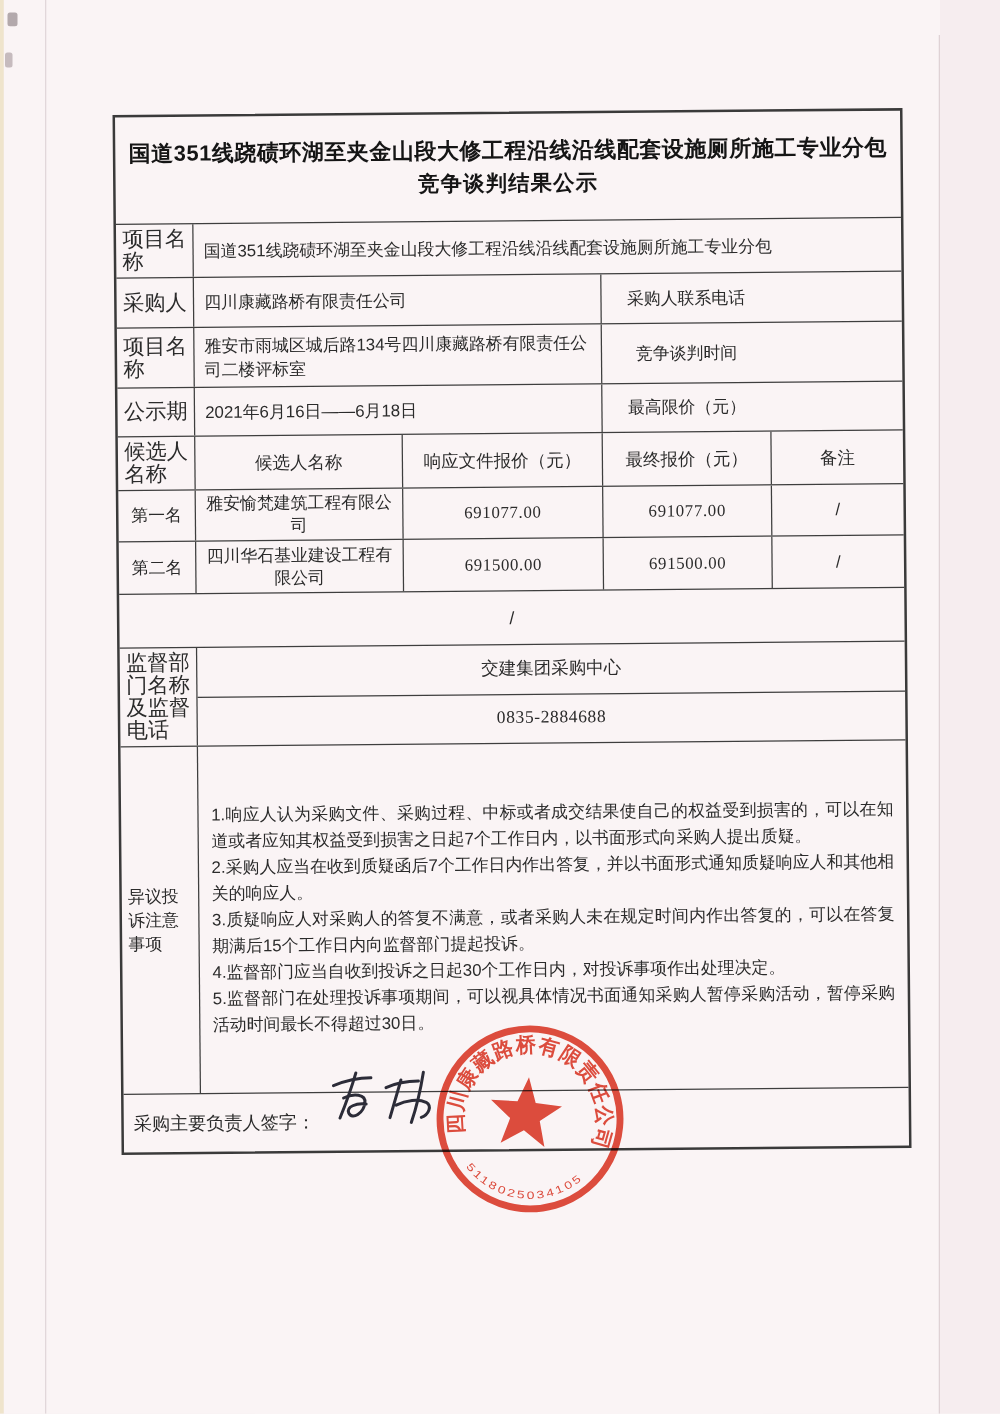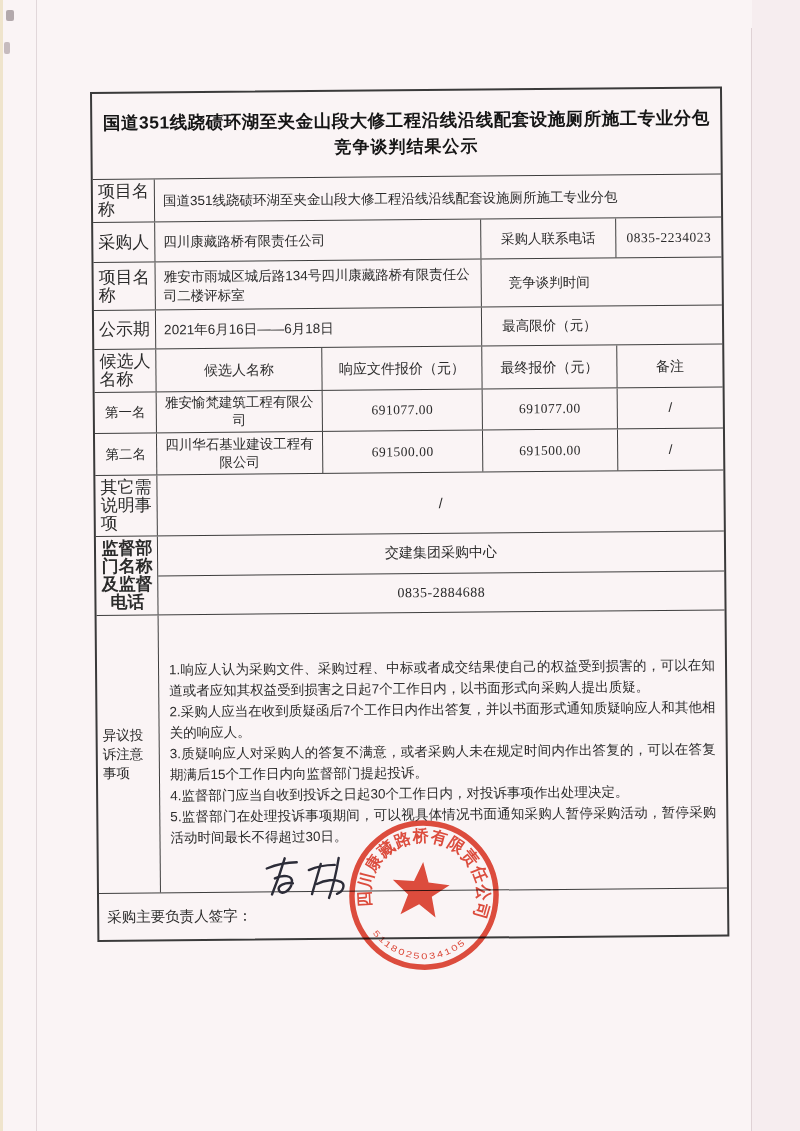--- a/index.html
+++ b/index.html
@@ -91,21 +91,20 @@
 
       <div class="row r-project">
         <div class="cell c-label">项目名称</div>
         <div class="cell c-main" style="flex:1 1 auto;">国道351线跷碛环湖至夹金山段大修工程沿线沿线配套设施厕所施工专业分包</div>
       </div>
 
       <div class="row r-purchaser">
         <div class="cell c-label">采购人</div>
         <div class="cell c-main">四川康藏路桥有限责任公司</div>
         <div class="cell c-key">采购人联系电话</div>
-        <div class="cell c-last num">0835-2234023</div>
       </div>
 
       <div class="row r-location">
         <div class="cell c-label">项目名称</div>
         <div class="cell c-main">雅安市雨城区城后路134号四川康藏路桥有限责任公司二楼评标室</div>
         <div class="cell c-key">竞争谈判时间</div>
       </div>
 
       <div class="row r-publicity">
         <div class="cell c-label">公示期</div>
@@ -131,26 +130,25 @@
 
       <div class="row r-cand2 cand">
         <div class="cell cc-rank">第二名</div>
         <div class="cell cc-name">四川华石基业建设工程有限公司</div>
         <div class="cell cc-doc num">691500.00</div>
         <div class="cell cc-final num">691500.00</div>
         <div class="cell cc-remark">/</div>
       </div>
 
       <div class="row r-other">
-        <div class="cell c-label">其它需说明事项</div>
         <div class="cell merged-center">/</div>
       </div>
 
       <div class="row r-supervision">
-        <div class="cell c-label" style="text-align:center;justify-content:center;font-weight:bold;">监督部门名称及监督电话</div>
+        <div class="cell c-label" style="text-align:left;justify-content:center;">监督部门名称及监督电话</div>
         <div class="sup-col">
           <div class="sup-sub">交建集团采购中心</div>
           <div class="sup-sub num">0835-2884688</div>
         </div>
       </div>
 
       <div class="row r-objection">
         <div class="cell obj-label">异议投诉注意事项</div>
         <div class="cell obj-body">
           <p>1.响应人认为采购文件、采购过程、中标或者成交结果使自己的权益受到损害的，可以在知道或者应知其权益受到损害之日起7个工作日内，以书面形式向采购人提出质疑。</p>

